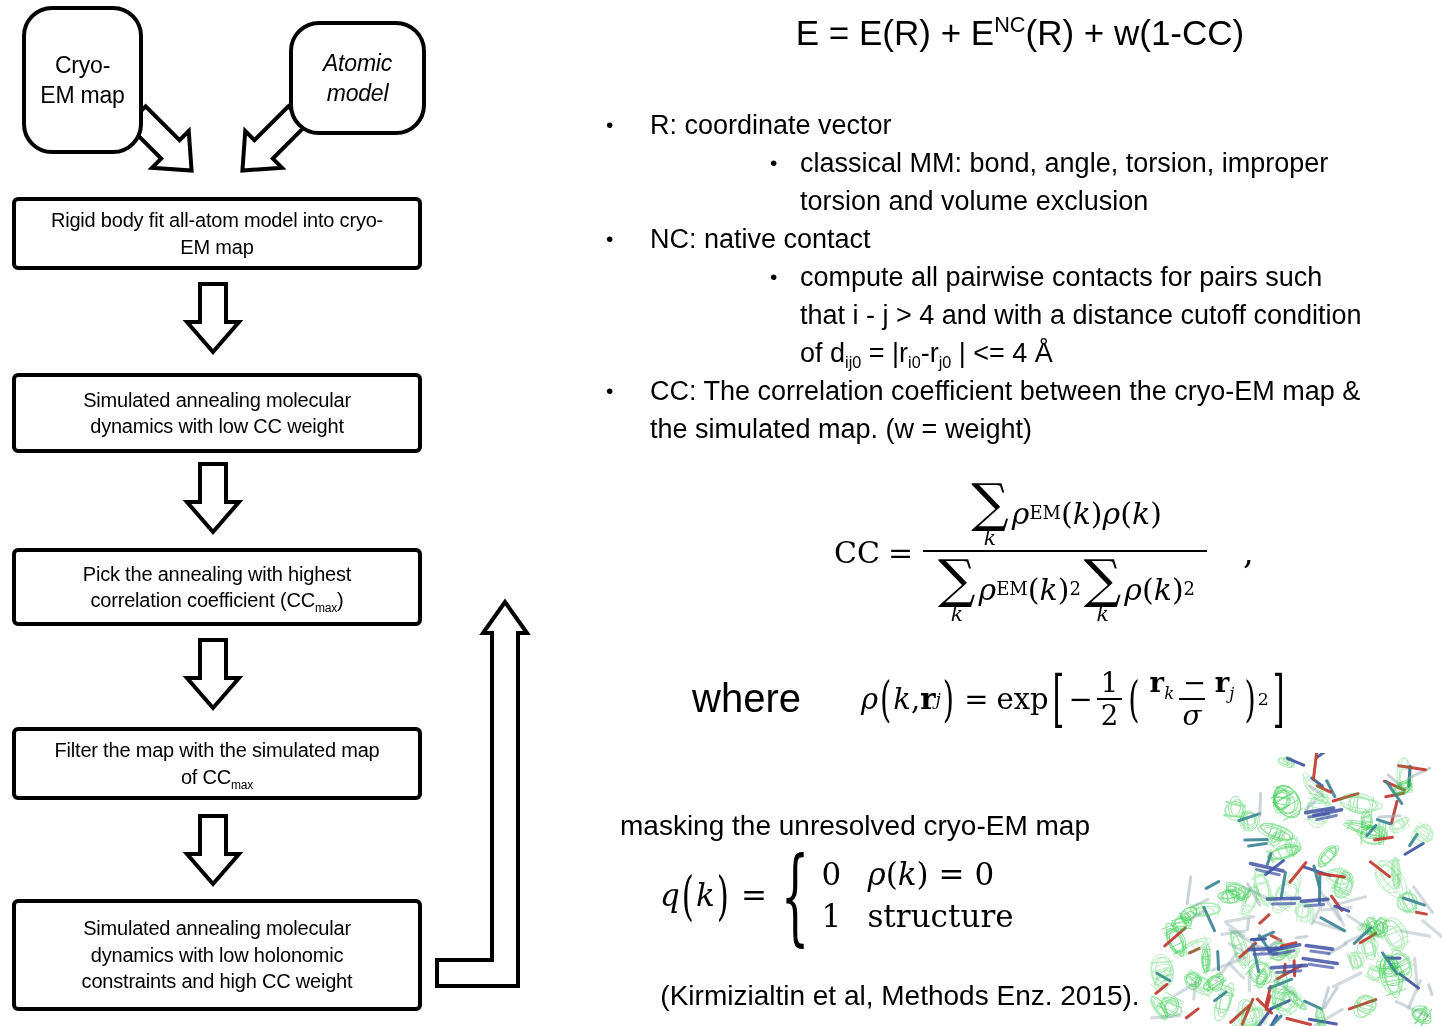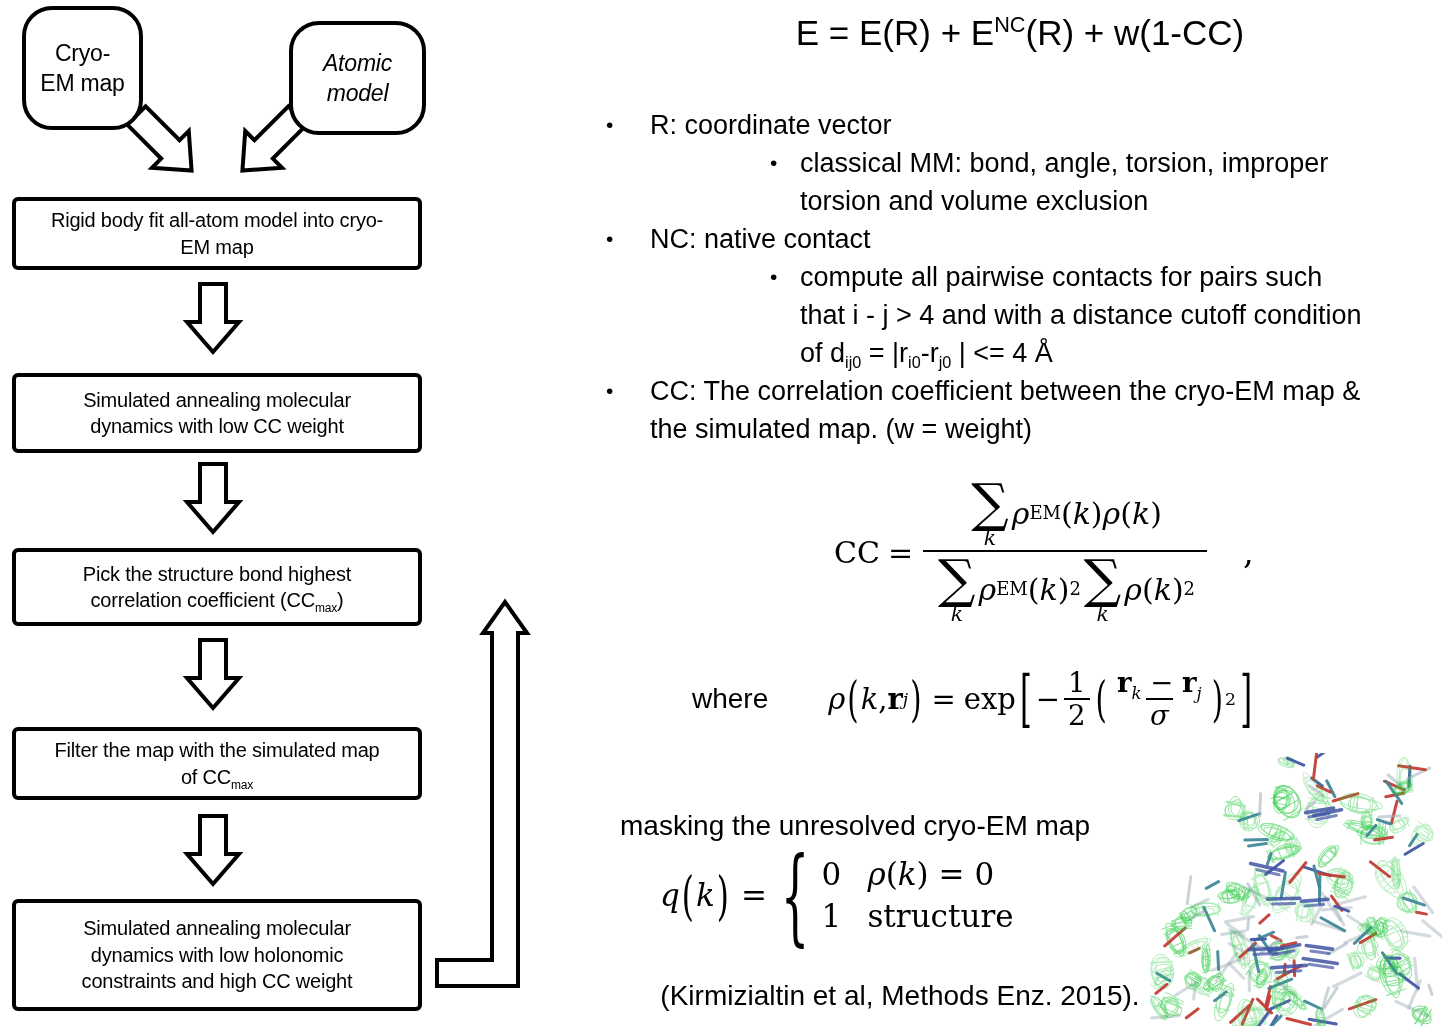--- a/index.html
+++ b/index.html
@@ -36,21 +36,21 @@
   .sumop .ssym{font-size:1.75em;line-height:0.95;}
   .sumop .sidx{font-style:italic;font-size:0.68em;line-height:1;}
   .cc-eq{position:absolute;left:806px;top:478px;display:flex;align-items:center;font-size:30px;}
   .cc-eq .lhs{margin-right:8px;margin-left:28px;}
   .bigfrac{display:inline-flex;flex-direction:column;align-items:center;margin-left:10px;}
   .bigfrac .fnum,.bigfrac .fden{display:flex;align-items:center;justify-content:center;padding:0 12px 2px;}
   .bigfrac .fden{border-top:2.5px solid #000;padding-top:2px;}
   .cc-comma{margin-left:36px;font-size:34px;}
 
   .where-row{position:absolute;left:692px;top:668px;display:flex;align-items:center;}
-  .where-label{font-family:"Liberation Sans",sans-serif;font-size:28px;margin-right:60px;}
+  .where-label{font-family:"Liberation Sans",sans-serif;font-size:40px;margin-right:60px;}
   .rho-eq{display:flex;align-items:center;font-size:29px;}
   .frac{display:inline-flex;flex-direction:column;align-items:center;margin:0 4px;font-size:0.95em;}
   .frac .fn{padding:0 4px 1px;line-height:1.05;}
   .frac .fd{border-top:2px solid #000;padding:1px 4px 0;line-height:1.05;}
   .tallb{display:inline-block;transform:scaleY(2.05);margin:0 4px;font-size:1.05em;font-weight:400;}
   .tallp{display:inline-block;transform:scaleY(1.7);margin:0 2px;}
   .vecr{font-weight:bold;}
 
   .mask-label{position:absolute;left:620px;top:810px;font-size:28px;}
   .qcases{position:absolute;left:660px;top:856px;display:flex;align-items:center;font-size:31px;}
@@ -72,35 +72,35 @@
   <svg id="flow-svg" width="560" height="1026" viewBox="0 0 560 1026">
     <polygon points="151,104 177,104 177,152 190,152 164,182 138,152 151,152" transform="rotate(-45 164 143)"></polygon>
     <polygon points="257,104 283,104 283,152 296,152 270,182 244,152 257,152" transform="rotate(45 270 143)"></polygon>
     <polygon points="200,284 226,284 226,322 239,322 213,352 187,322 200,322"></polygon>
     <polygon points="200,464 226,464 226,502 239,502 213,532 187,502 200,502"></polygon>
     <polygon points="200,640 226,640 226,678 239,678 213,708 187,678 200,678"></polygon>
     <polygon points="200,816 226,816 226,854 239,854 213,884 187,854 200,854"></polygon>
     <polygon points="437,960 492,960 492,633 483,633 505,602 527,633 518,633 518,986 437,986"></polygon>
   </svg>
 
-  <div class="fbox input pre" style="left:22px;top:6px;width:121px;height:124px;">Cryo-
+  <div class="fbox input pre" style="left:22px;top:6px;width:121px;height:148px;">Cryo-
 EM map</div>
 
   <div class="fbox input pre" style="left:289px;top:21px;width:137px;height:114px;font-style:italic;">Atomic
 model</div>
 
   <div class="fbox pre" style="left:12px;top:197px;width:410px;height:73px;">Rigid body fit all-atom model into cryo-
 EM map</div>
 
   <div class="fbox pre" style="left:12px;top:373px;width:410px;height:80px;">Simulated annealing molecular
 dynamics with low CC weight</div>
 
   <div class="fbox" style="left:12px;top:548px;width:410px;height:78px;">
     <div>
-      <div>Pick the structure bond highest</div>
+      <div>Pick the annealing with highest</div>
       <div><span>correlation coefficient (CC</span><sub class="s">max</sub><span>)</span></div>
     </div>
   </div>
 
   <div class="fbox" style="left:12px;top:727px;width:410px;height:73px;">
     <div>
       <div>Filter the map with the simulated map</div>
       <div><span>of CC</span><sub class="s">max</sub><span></span></div>
     </div>
   </div>

